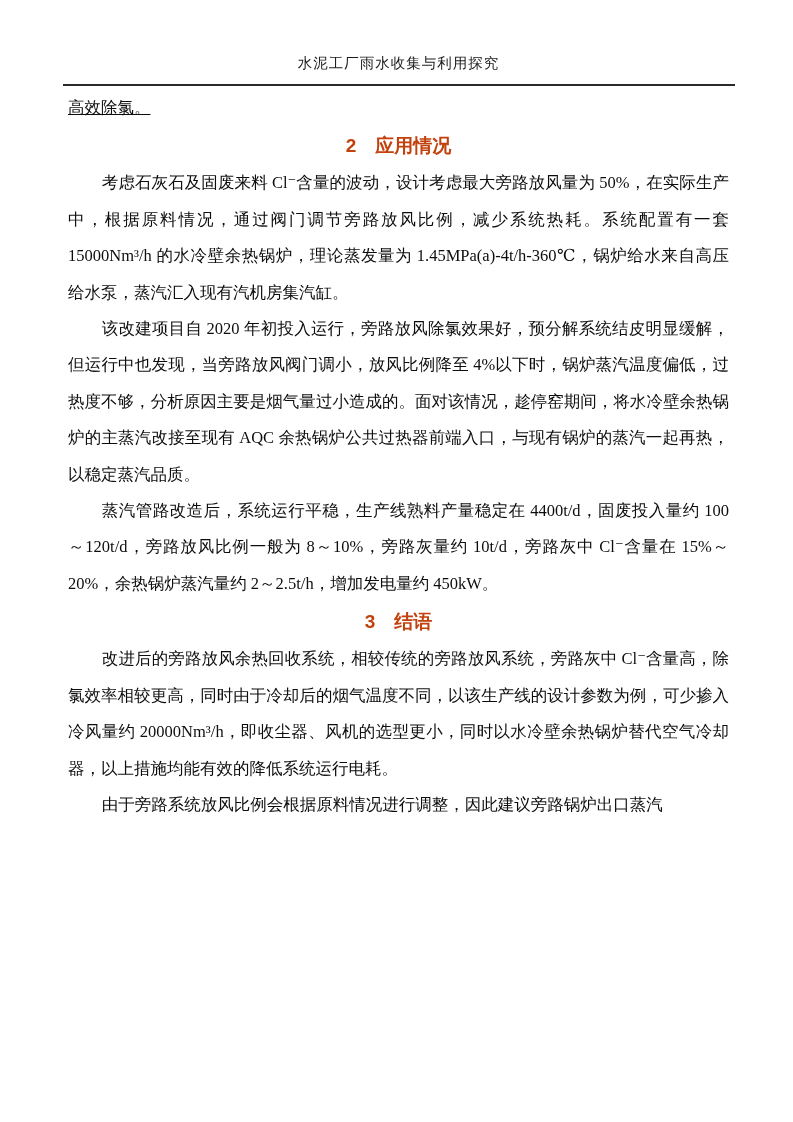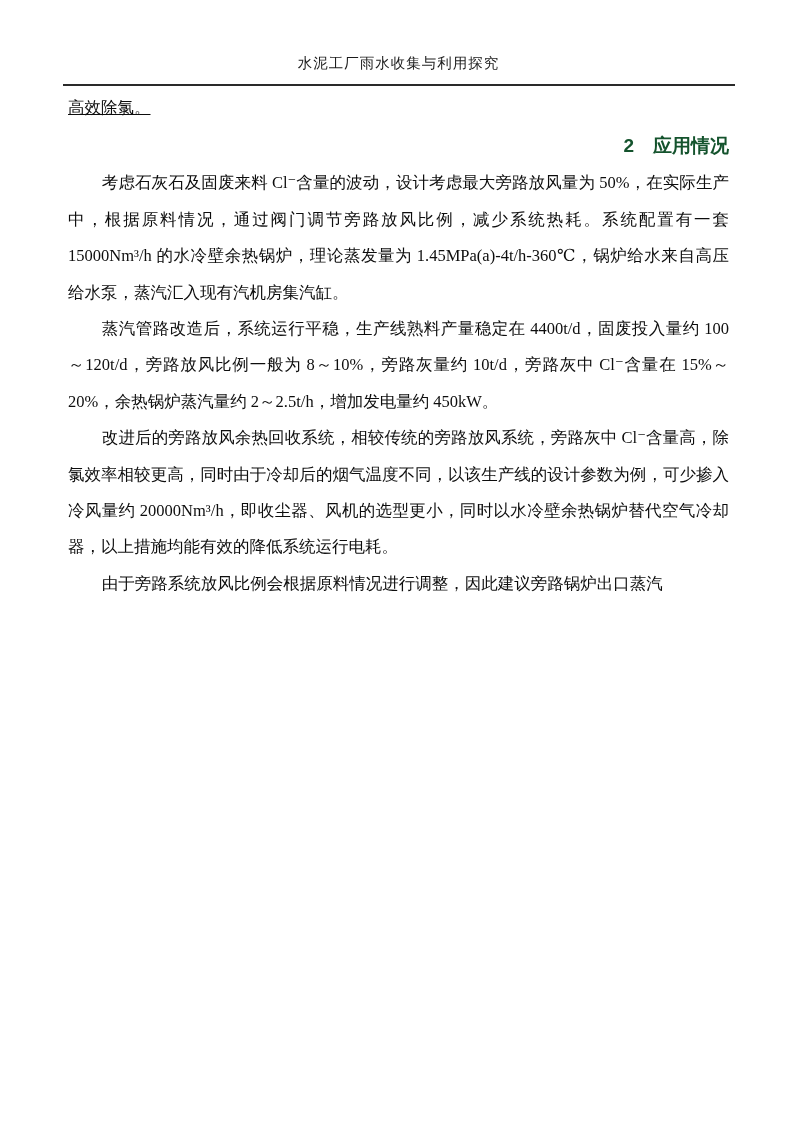--- a/index.html
+++ b/index.html
@@ -54,22 +54,22 @@
   .para.cont {
     text-indent: 0;
     text-decoration: underline;
   }
   .sec-heading {
     margin: 7px 0 6px 0;
     font-family: "Liberation Sans", "DejaVu Sans", sans-serif;
     font-weight: bold;
     font-size: 19px;
     line-height: 26px;
-    color: #14532d;
-    text-align: right;
+    color: #c2410c;
+    text-align: center;
   }
   
   .footer-rule {
     position: absolute;
     top: 1048px;
     left: 61px;
     right: 56px;
     height: 0;
     border-top: 3.5px solid #000000;
   }
@@ -101,22 +101,24 @@
   <div class="running-head">水泥工厂雨水收集与利用探究</div>
   <div class="head-rule"></div>
 
   <div class="content">
 
     <p class="para cont">高效除氯。</p>
 
     <h2 class="sec-heading">2　应用情况</h2>
 
     <p class="para">考虑石灰石及固废来料 Cl⁻含量的波动，设计考虑最大旁路放风量为 50%，在实际生产中，根据原料情况，通过阀门调节旁路放风比例，减少系统热耗。系统配置有一套 15000Nm³/h 的水冷壁余热锅炉，理论蒸发量为 1.45MPa(a)-4t/h-360℃，锅炉给水来自高压给水泵，蒸汽汇入现有汽机房集汽缸。</p>
+    <p class="para">该改建项目自 2020 年初投入运行，旁路放风除氯效果好，预分解系统结皮明显缓解，但运行中也发现，当旁路放风阀门调小，放风比例降至 4%以下时，锅炉蒸汽温度偏低，过热度不够，分析原因主要是烟气量过小造成的。面对该情况，趁停窑期间，将水冷壁余热锅炉的主蒸汽改接至现有 AQC 余热锅炉公共过热器前端入口，与现有锅炉的蒸汽一起再热，以稳定蒸汽品质。</p>
     <p class="para">蒸汽管路改造后，系统运行平稳，生产线熟料产量稳定在 4400t/d，固废投入量约 100～120t/d，旁路放风比例一般为 8～10%，旁路灰量约 10t/d，旁路灰中 Cl⁻含量在 15%～20%，余热锅炉蒸汽量约 2～2.5t/h，增加发电量约 450kW。</p>
 
+    <h2 class="sec-heading">3　结语</h2>
 
     <p class="para">改进后的旁路放风余热回收系统，相较传统的旁路放风系统，旁路灰中 Cl⁻含量高，除氯效率相较更高，同时由于冷却后的烟气温度不同，以该生产线的设计参数为例，可少掺入冷风量约 20000Nm³/h，即收尘器、风机的选型更小，同时以水冷壁余热锅炉替代空气冷却器，以上措施均能有效的降低系统运行电耗。</p>
     <p class="para">由于旁路系统放风比例会根据原料情况进行调整，因此建议旁路锅炉出口蒸汽</p>
 
   </div>
 
   <div class="footer-rule"></div>
   <div class="page-number">40</div>
   <div class="issue-number">2025.No.4</div>
 

